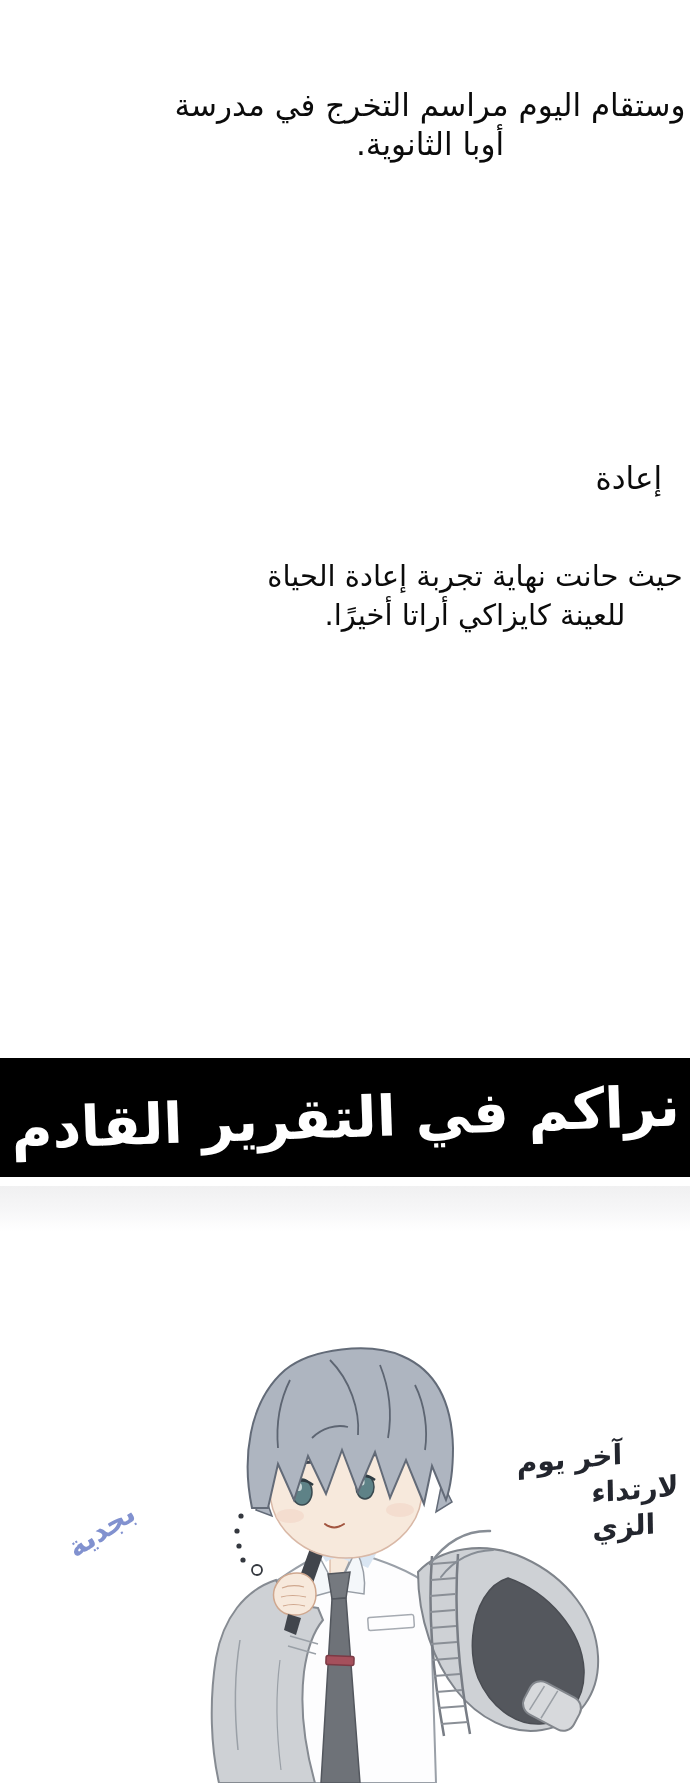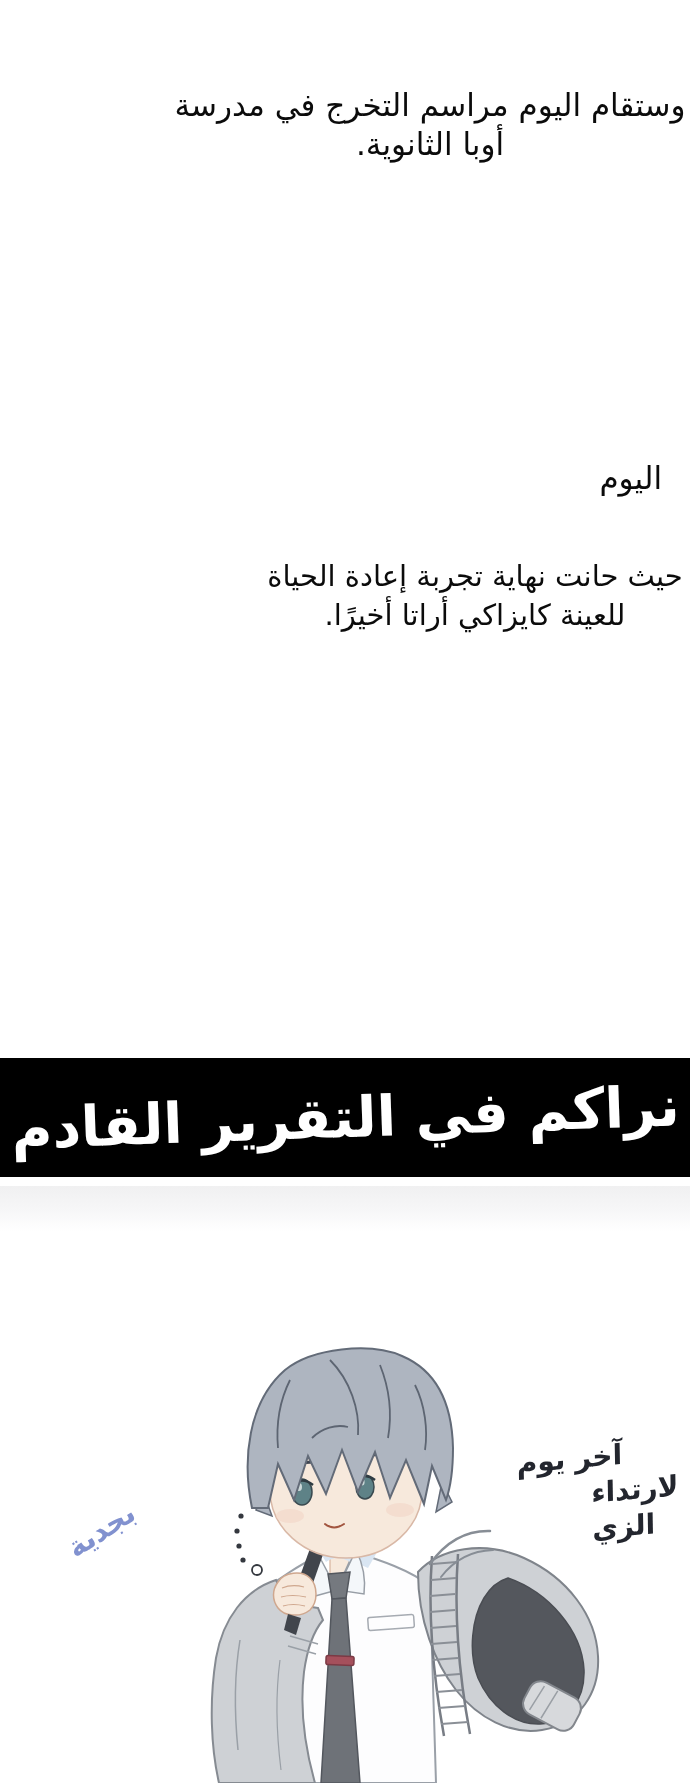--- a/index.html
+++ b/index.html
@@ -90,21 +90,21 @@
 </head>
 <body>
 
 <div class="page">
 
   <div class="narration narr-top">
     <div>وستقام اليوم مراسم التخرج في مدرسة</div>
     <div>أوبا الثانوية.</div>
   </div>
 
-  <div class="narr-today">اليوم</div>
+  <div class="narr-today">إعادة</div>
 
   <div class="narration narr-mid">
     <div>حيث حانت نهاية تجربة إعادة الحياة</div>
     <div>للعينة كايزاكي أراتا أخيرًا.</div>
   </div>
 
   <div class="banner">
     <div class="banner-text">نراكم في التقرير القادم</div>
   </div>
   <div class="banner-shadow"></div>

